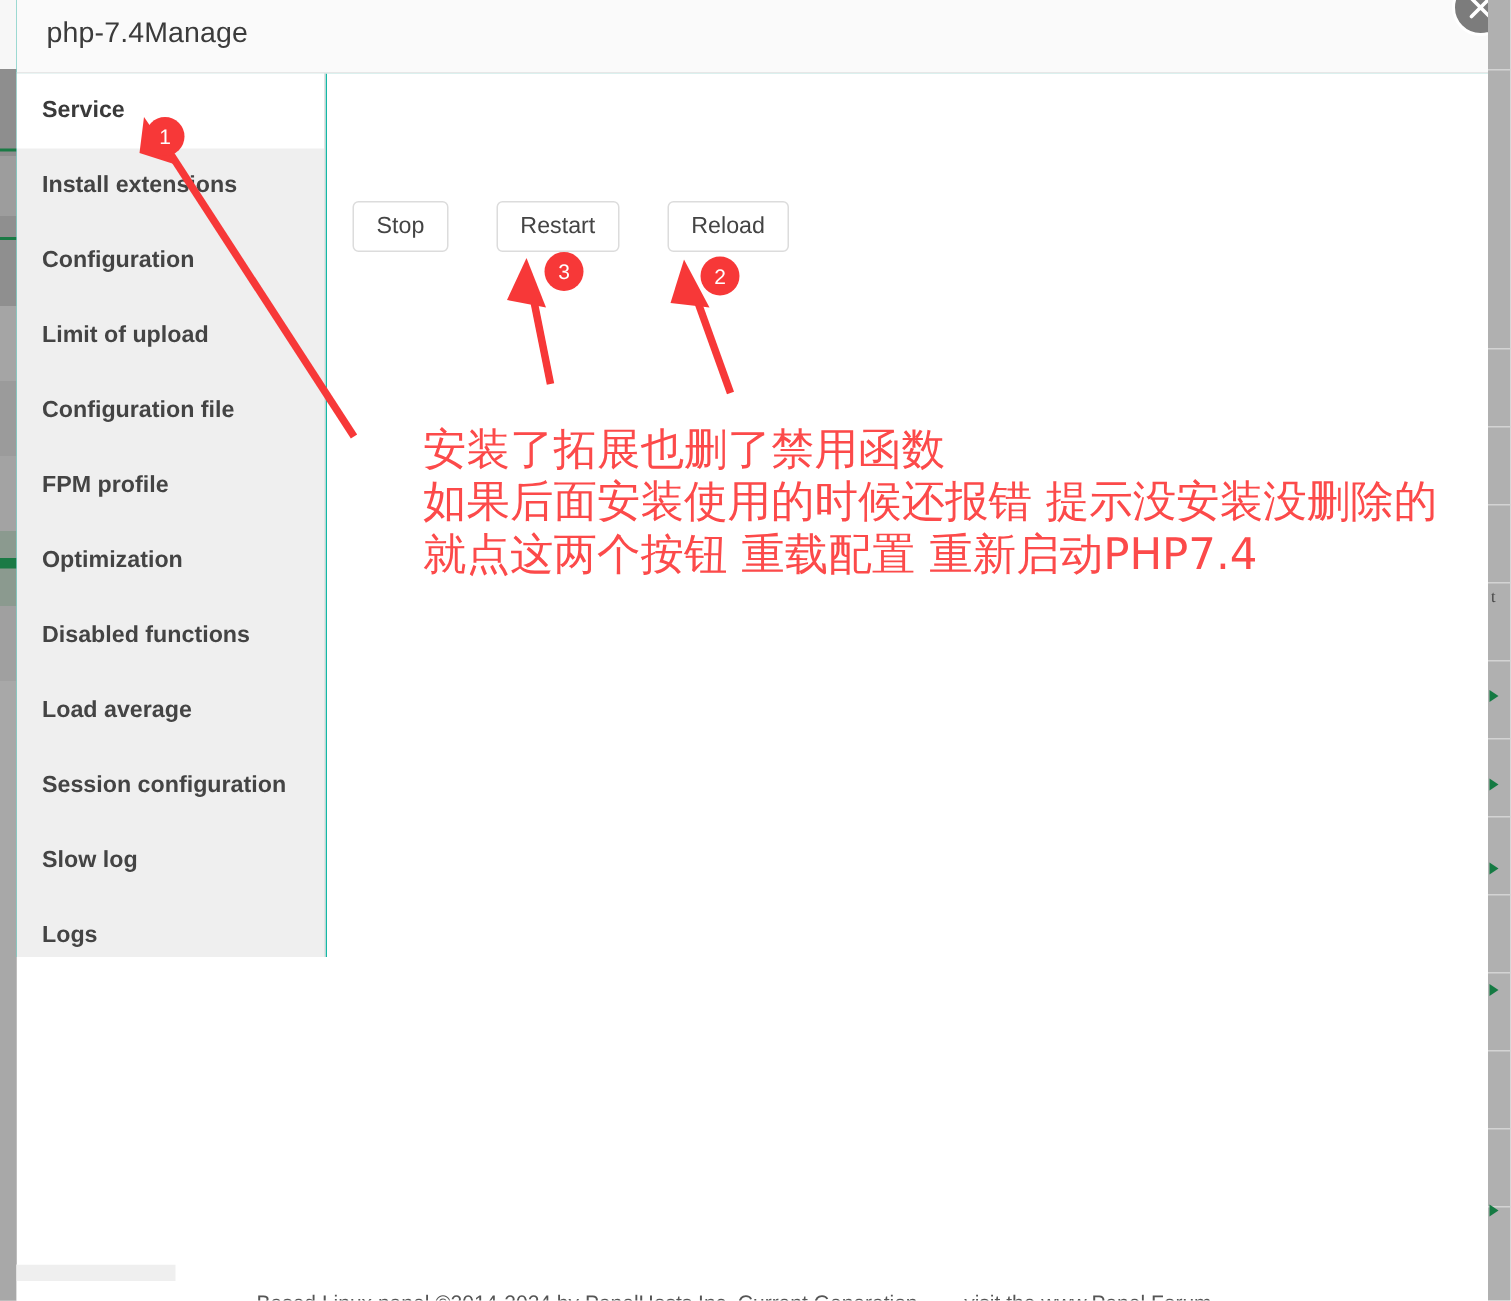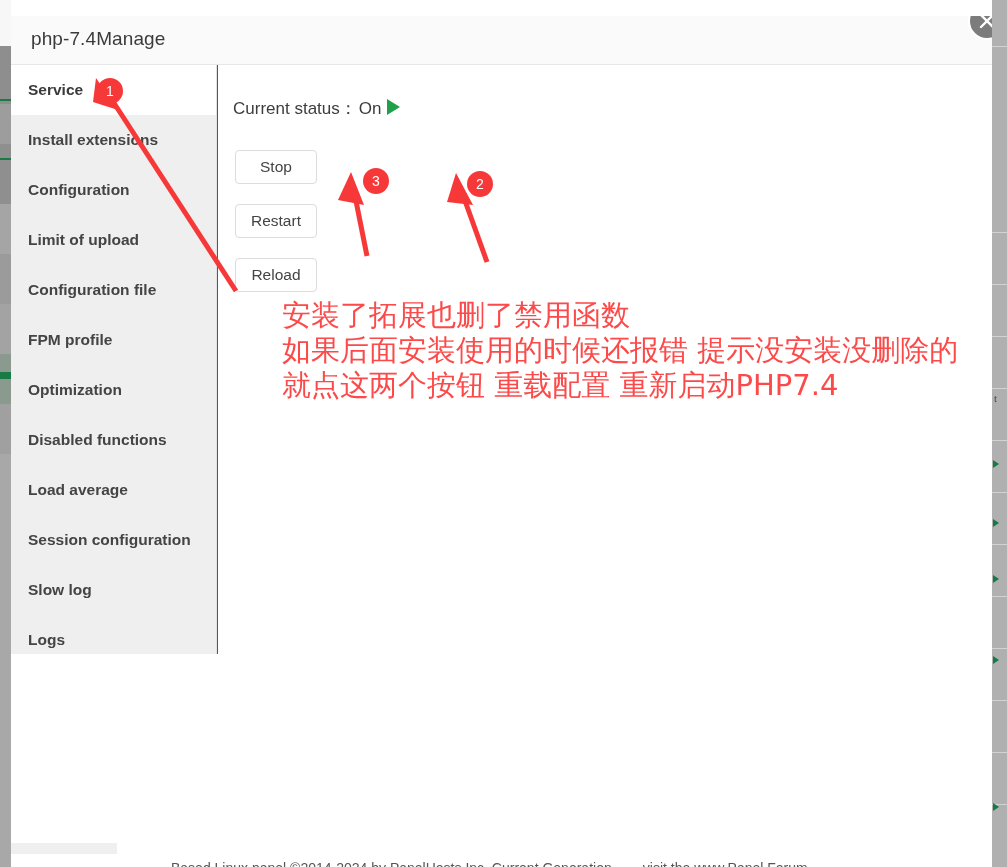--- a/index.html
+++ b/index.html
@@ -59,24 +59,24 @@
     position: absolute;
     left: 2px;
     font-size: 11px;
     color: #444;
     font-family: "Liberation Serif", serif;
   }
 
   
   .dialog {
     position: absolute;
-    left: 11px; top: 16px;
+    left: 11px; top: 0;
     width: 981px;
     height: 638px;
-    background: #15803d;
+    background: #14b8a6;
     z-index: 2;
     overflow: hidden;
   }
 
   .titlebar {
     position: absolute;
     left: 0; top: 0;
     width: 981px;
     height: 49px;
     background: #fafafa;
@@ -160,22 +160,21 @@
     border-bottom: 8px solid transparent;
     border-left: 13px solid #21a04a;
     vertical-align: -1px;
     margin-left: 6px;
   }
   .btn-row {
     position: absolute;
     left: 17px;
     top: 85px;
     display: flex;
-    gap: 20px;
-    flex-direction: column;
+    gap: 32px;
   }
   .gbtn {
     border: 1px solid #dcdcdc;
     border-radius: 4px;
     background: #ffffff;
     color: #444444;
     font-size: 15.5px;
     font-family: "Liberation Sans", sans-serif;
     padding: 7px 15px 8px 15px;
     line-height: 1.1;
@@ -300,23 +299,20 @@
       <div class="side-item">Optimization</div>
       <div class="side-item">Disabled functions</div>
       <div class="side-item">Load average</div>
       <div class="side-item">Session configuration</div>
       <div class="side-item">Slow log</div>
       <div class="side-item">Logs</div>
       <div class="side-item">phpinfo</div>
     </div>
 
   <div class="content">
-    <div class="status-row">
-      <span>Current status：</span><span class="on">On</span><span class="play-tri"></span>
-    </div>
 
     <div class="btn-row">
       <button class="gbtn">Stop</button>
       <button class="gbtn">Restart</button>
       <button class="gbtn">Reload</button>
     </div>
 
     <div class="annot-text" id="annot-text">
         <div>安装了拓展也删了禁用函数</div>
         <div>如果后面安装使用的时候还报错 提示没安装没删除的</div>

